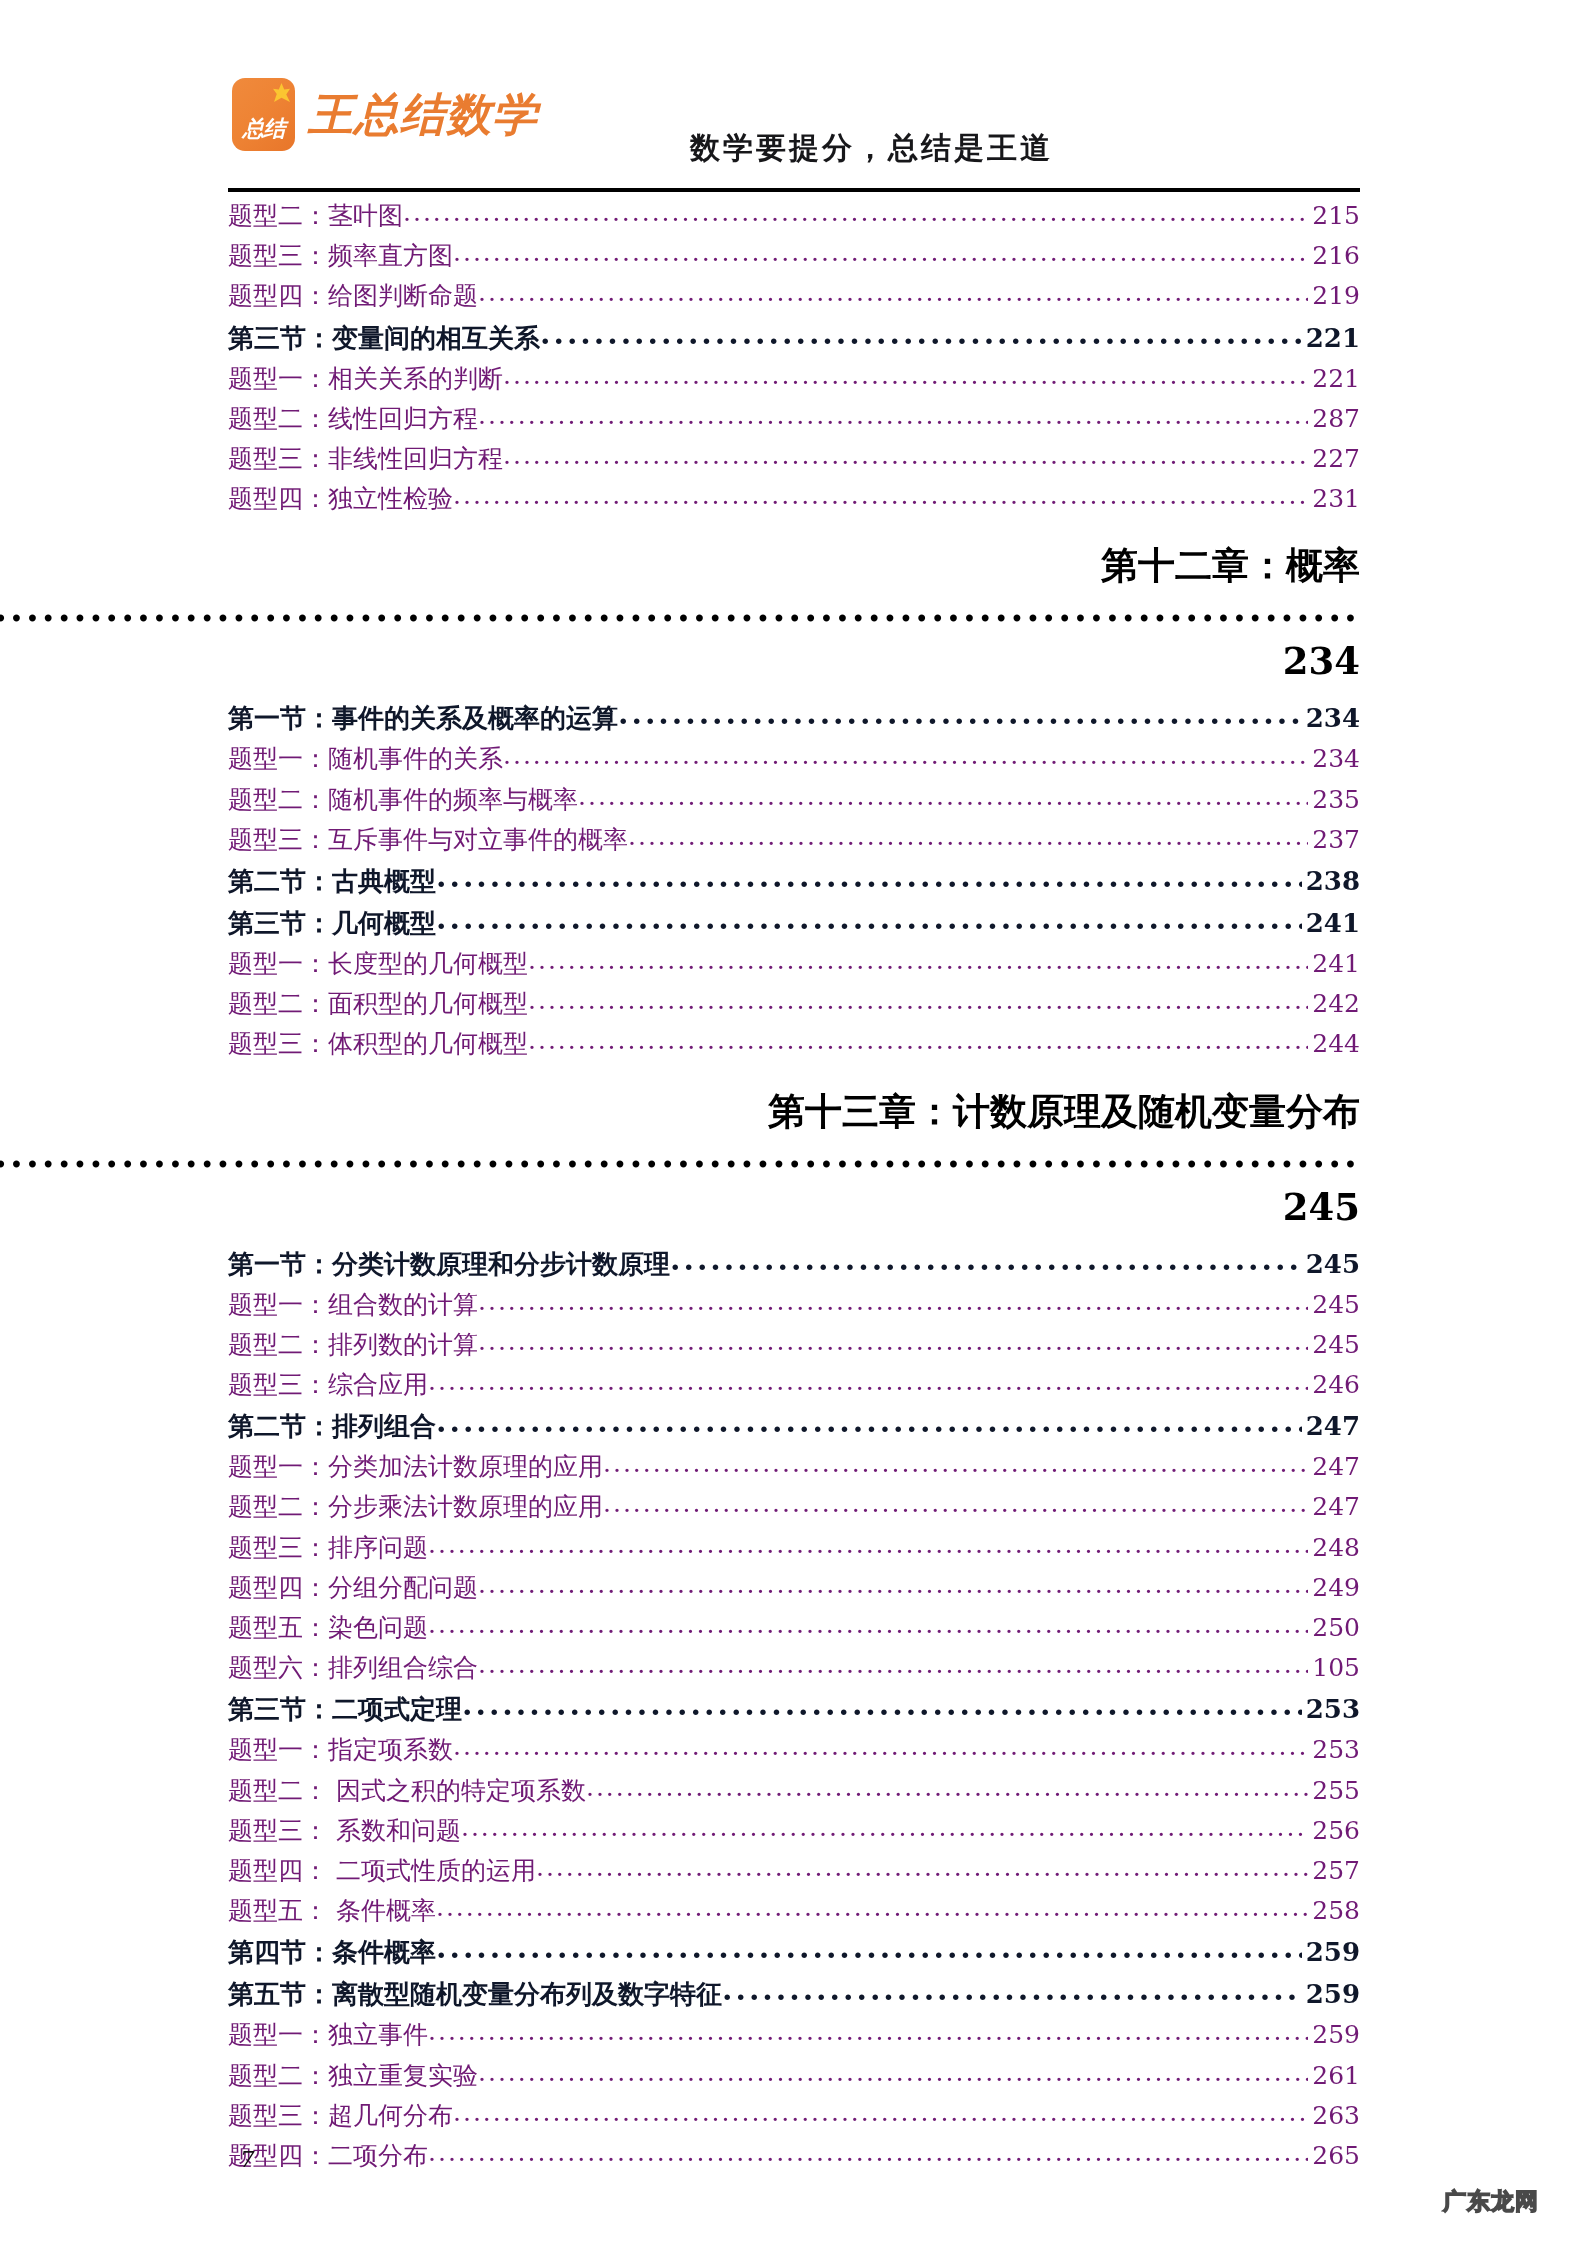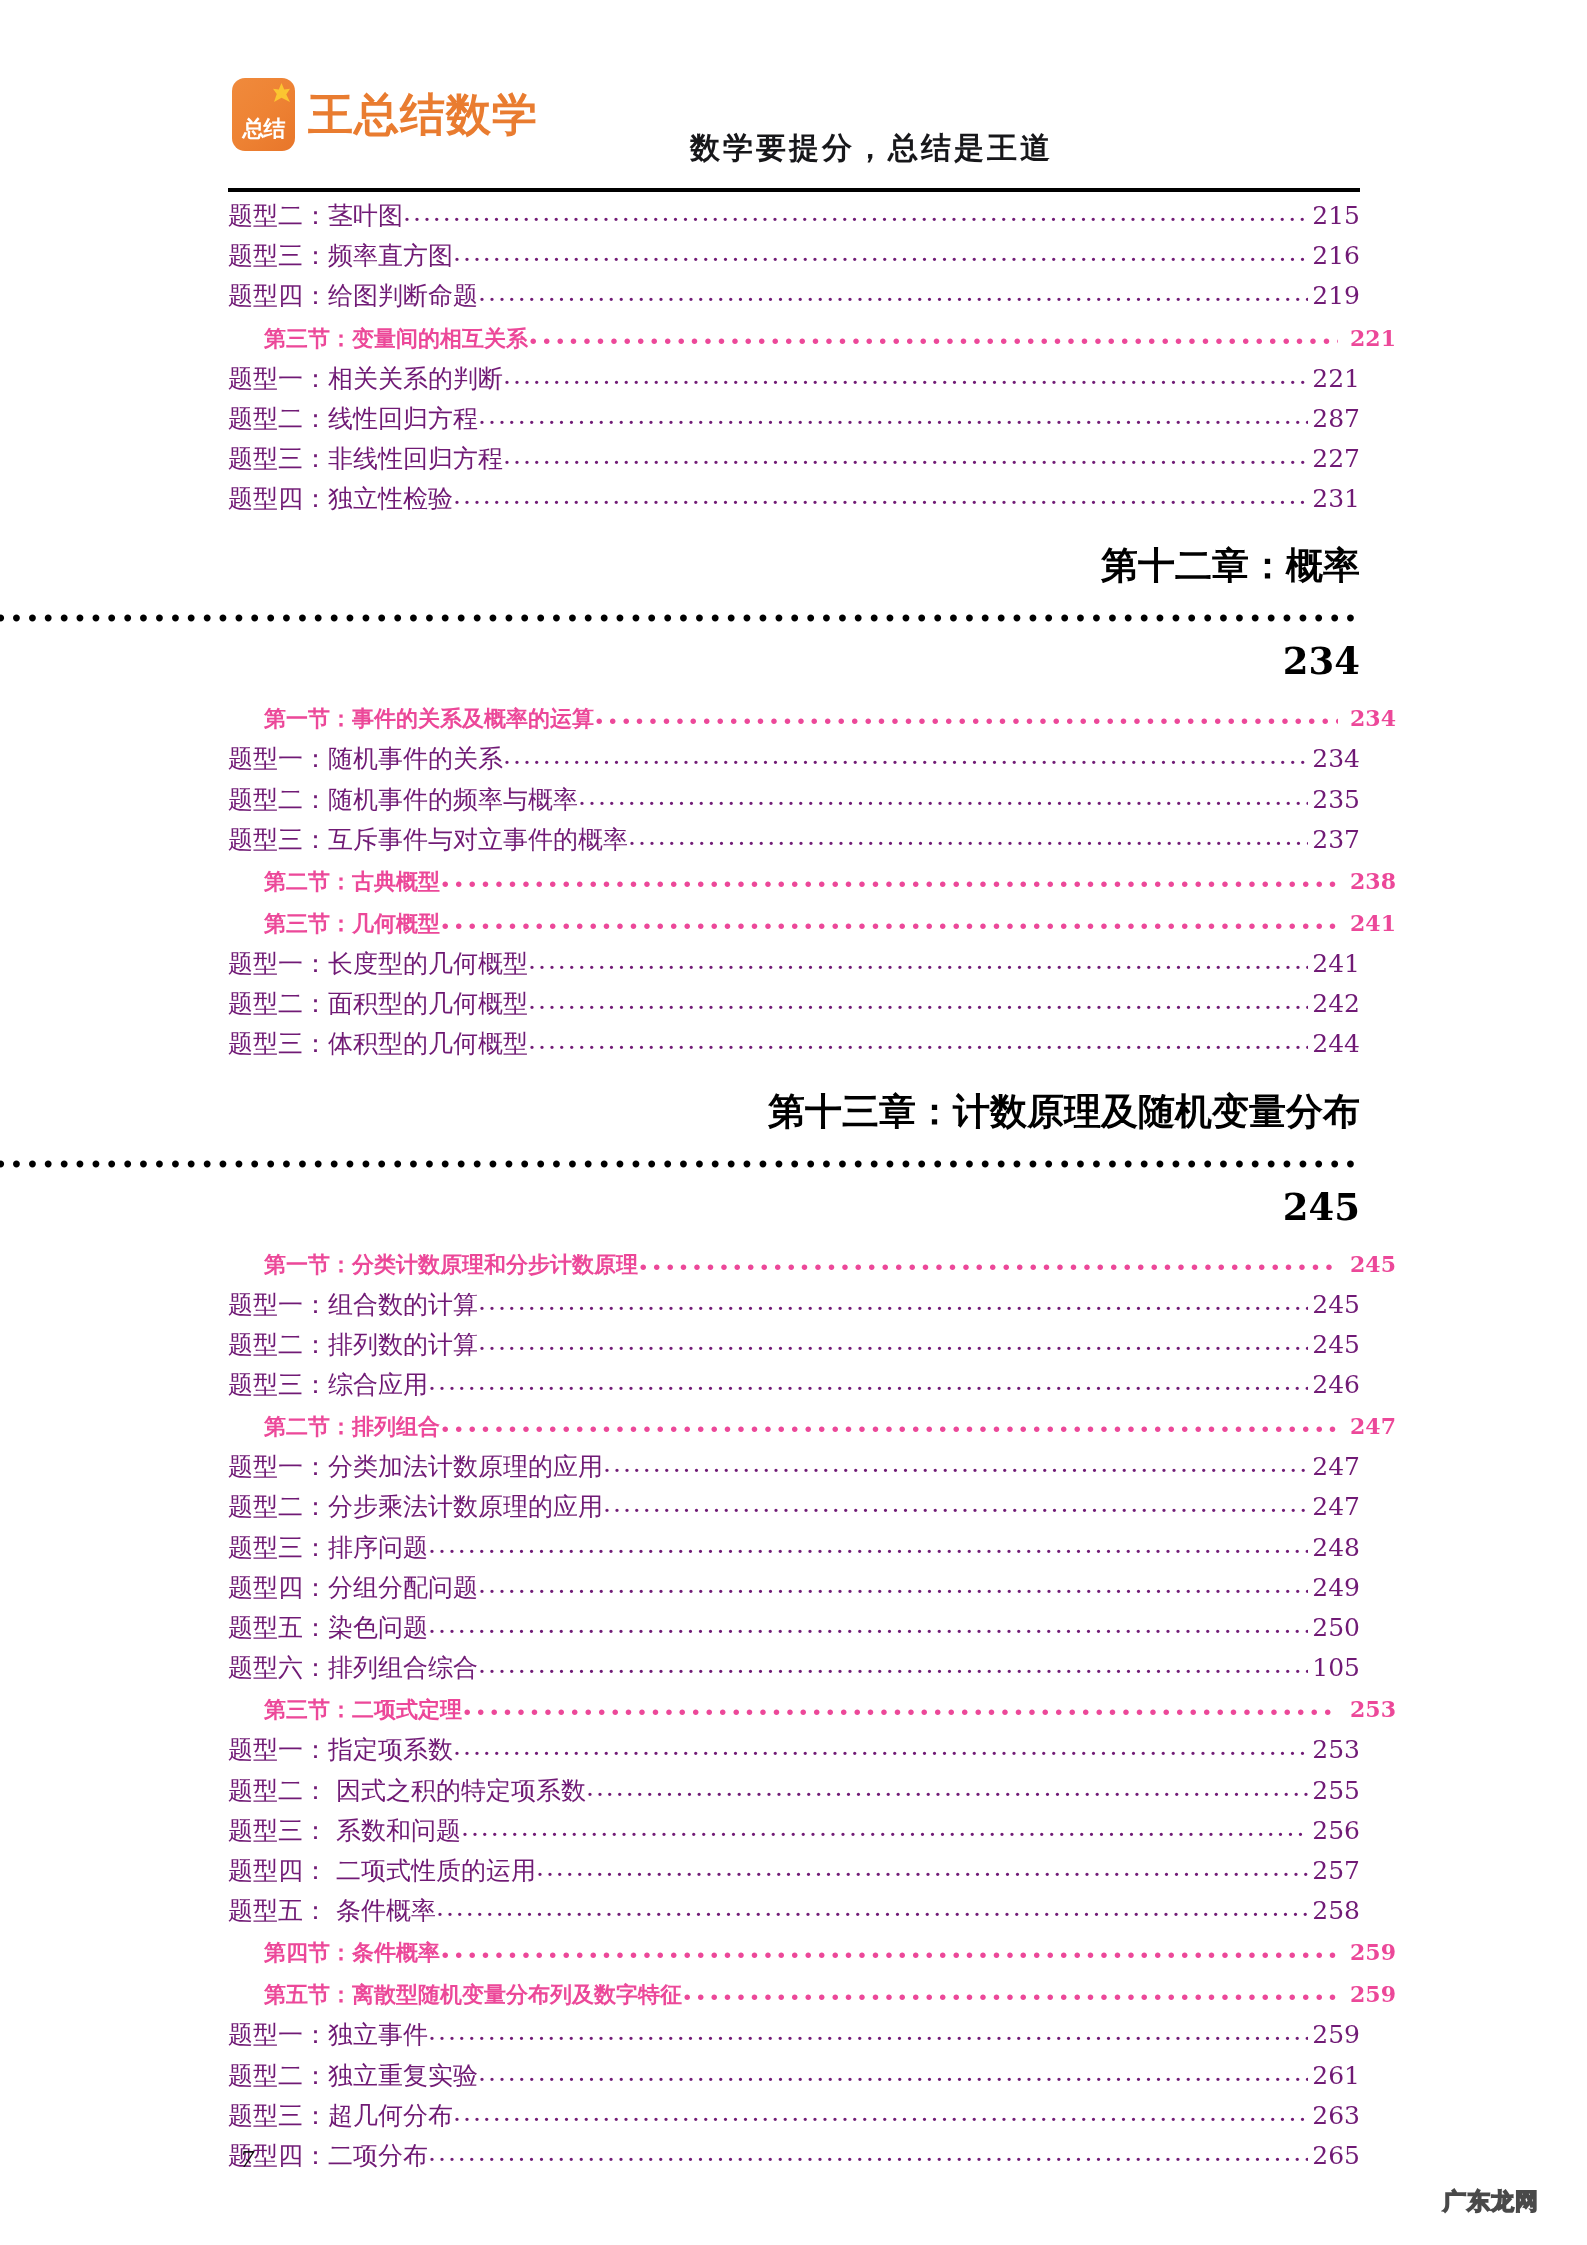--- a/index.html
+++ b/index.html
@@ -33,20 +33,21 @@
     height: 182px;
   }
 
   .brand {
     position: absolute;
     left: 232px;
     top: 78px;
     display: flex;
     align-items: center;
     gap: 13px;
+    font-style: italic;
   }
 
   .brand-mark {
     width: 63px;
     height: 73px;
     border-radius: 13px;
     background: linear-gradient(135deg, #f08a3c 0%, #ee8334 48%, #e8762a 100%);
     position: relative;
     overflow: hidden;
     flex: none;
@@ -147,25 +148,24 @@
     font-size: 25px;
     line-height: 40.2px;
     font-weight: 400;
     color: #701a75;
   }
   .lvl-topic .toc-page { min-width: 52px; }
   .lvl-topic .toc-leader::after { font-size: 25px; position: relative; top: -3px; }
 
   
   .lvl-section {
-    font-size: 22px;
+    font-size: 26px;
     line-height: 42px;
     font-weight: 700;
-    color: #ec4899;
-    margin-left: 36px;
+    color: #0f172a;
   }
   .lvl-section .toc-page { min-width: 58px; }
   .lvl-section .toc-leader::after { font-size: 30px; position: relative; top: -4px; letter-spacing: 3px; }
 
   
   .lvl-chapter {
     font-size: 37px;
     line-height: 48px;
     font-weight: 700;
     color: #000;

